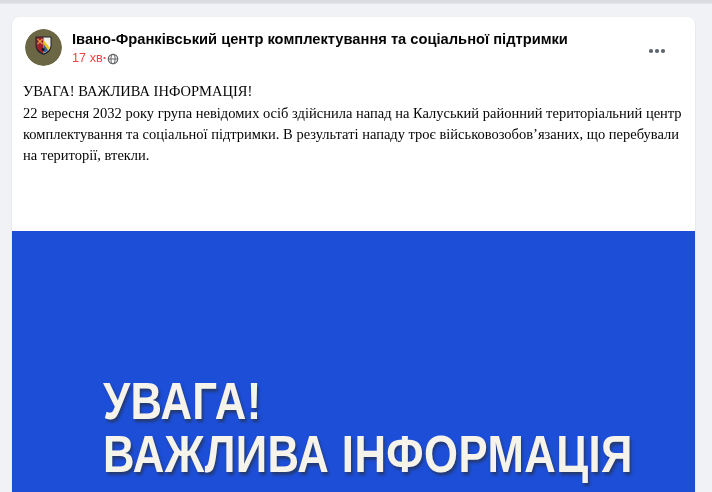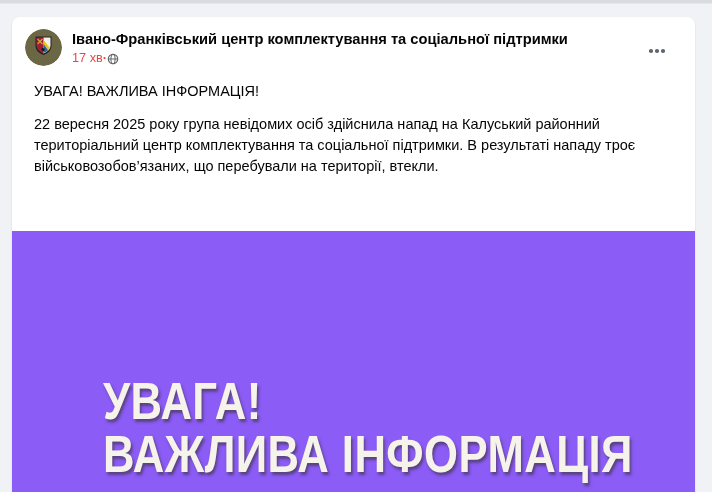--- a/index.html
+++ b/index.html
@@ -40,24 +40,24 @@
   .menu-btn{
     margin-left:auto;margin-top:10px;margin-right:6px;
     width:32px;height:24px;display:flex;align-items:center;justify-content:center;
     gap:2.5px;cursor:pointer;border-radius:50%;
   }
   .menu-btn i{width:3.6px;height:3.6px;border-radius:50%;background:#606770;display:block;}
   .post-text{
     margin:14px 10px 0 10px;
     font-size:14.5px;line-height:21px;color:#050505;
   }
-  .post-text p{margin:12px;padding:0;}
+  .post-text p{margin:1px;padding:0;font-family:Liberation Serif, serif;}
   .post-image{
     position:absolute;left:0;top:214px;width:683px;height:262px;
-    background:#8b5cf6;cursor:pointer;overflow:hidden;
+    background:#1d4ed8;cursor:pointer;overflow:hidden;
   }
   .image-slogan{
     position:absolute;left:91px;top:144px;
     font-weight:700;font-size:52px;line-height:53px;
     letter-spacing:.5px;color:#f6f4ea;
     transform:scaleX(0.84);transform-origin:0 0;
     text-shadow:2px 3px 3px rgba(42,40,18,.5);
     white-space:nowrap;
   }
 </style>
@@ -100,21 +100,21 @@
 
     <div class="menu-btn" aria-label="menu">
       <i></i>
         <i></i>
         <i></i>
     </div>
   </div>
 
   <div class="post-text">
     <p>УВАГА! ВАЖЛИВА ІНФОРМАЦІЯ!</p>
-    <p>22 вересня 2025 року група невідомих осіб здійснила напад на Калуський районний територіальний центр комплектування та соціальної підтримки. В результаті нападу троє військовозобов’язаних, що перебували на території, втекли.</p>
+    <p>22 вересня 2032 року група невідомих осіб здійснила напад на Калуський районний територіальний центр комплектування та соціальної підтримки. В результаті нападу троє військовозобов’язаних, що перебували на території, втекли.</p>
   </div>
 
   <div class="post-image">
     <div class="image-slogan">
       <div>УВАГА!</div>
       <div>ВАЖЛИВА ІНФОРМАЦІЯ</div>
     </div>
   </div>
 
 </div>

